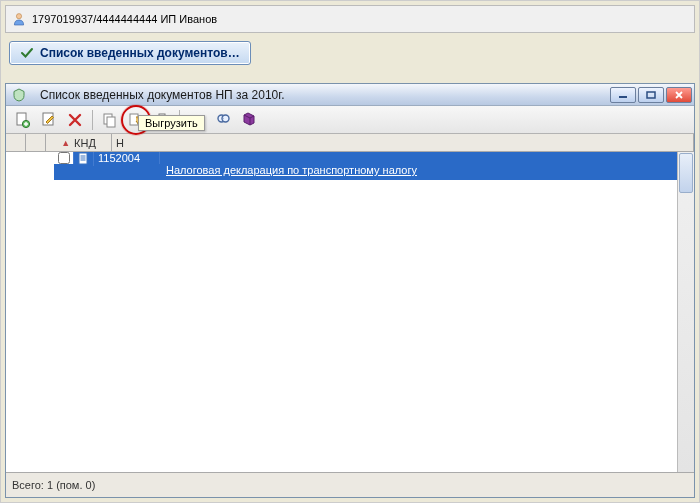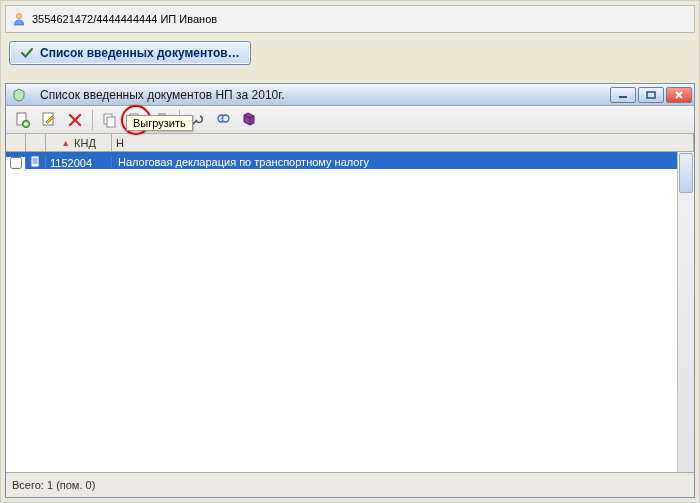--- a/index.html
+++ b/index.html
@@ -48,47 +48,47 @@
   .highlighted {
     
   }
   .red-circle {
     position:absolute; left:-4px; top:-4px; width:30px; height:30px;
     border:2px solid #cc0a0a; border-radius:50%;
     pointer-events:none;
     box-shadow: 0 0 0 1px rgba(204,10,10,.15);
   }
   .tooltip {
-    position:absolute; left:120px; top:31px;
+    position:absolute; left:132px; top:31px;
     background:#ffffe1; border:1px solid #999; padding:1px 6px;
     font-size:11px; color:#000; white-space:nowrap; z-index:5;
     box-shadow: 1px 1px 2px rgba(0,0,0,.2);
   }
   
   
   .ghead { height:18px; display:flex; background:#ece9e2; border-bottom:1px solid #aaa;}
   .gh { border-right:1px solid #aaa; display:flex; align-items:center; justify-content:center; color:#333;}
   .gh.chk { width:20px;}
   .gh.ico { width:20px;}
   .gh.knd { width:66px; gap:4px;}
   .gh.name { flex:1; justify-content:flex-start; padding-left:4px;}
   .gh .sort {color:#c24242; font-size:9px;}
   
   
   .gbody { flex:1; background:#fff; overflow:hidden; position:relative;}
   .gbody::after{content:""; position:absolute; right:0; top:0; bottom:0; width:16px; background:linear-gradient(#f0f0f0,#e4e4e4); border-left:1px solid #bbb;}
   .gscroll-thumb{position:absolute; right:1px; top:1px; width:14px; height:40px; background:linear-gradient(#e8eff9,#c2d3ec); border:1px solid #99aecb; border-radius:2px; z-index:2;}
-  .row { height:17px; display:flex; align-items:flex-end;}
+  .row { height:28px; display:flex; align-items:flex-start;margin-left:48px;}
   .row .c { border-right:1px solid #e8e8e8; display:flex; align-items:center; font-size:11px;}
   .row.sel { background:#2a6ac7; color:#fff;}
   .row.sel .c { border-right-color:#427bd0;}
   .c.chk { width:20px; justify-content:center; background:#fff; color:#000;}
   .c.ico { width:20px; justify-content:center;}
   .c.knd { width:66px; padding:0 4px;}
-  .c.name { flex:1; padding:1px 6px;}
+  .c.name { flex:1; padding:12px 6px;text-decoration:underline;}
   .empty-rows .row .c { border-right:1px solid #eee;}
   
   
   .status { height:18px; border-top:1px solid #aaa; background:#ece9e2; display:flex; align-items:center; padding:12px 6px; font-size:11px; color:#333;}
   
   input[type=checkbox]{ width:12px; height:12px; margin:0;}
   
   svg { display:block;}
 </style>
 </head>
@@ -96,21 +96,21 @@
 
 <div class="app">
 
   <div class="userbar">
     <span class="person-icon">
       <svg width="14" height="14" viewBox="0 0 14 14">
         <circle cx="7" cy="4.2" r="2.6" fill="#f4c79b" stroke="#b7834c" stroke-width="0.6"></circle>
         <path d="M2.4 13 Q2.4 8 7 8 Q11.6 8 11.6 13 Z" fill="#6fa2e8" stroke="#2f5ea8" stroke-width="0.6"></path>
       </svg>
     </span>
-    <span>3554621472/4444444444 ИП Иванов</span>
+    <span>1797019937/4444444444 ИП Иванов</span>
   </div>
 
   <div class="btnrow">
     <div class="big-btn">
       <span>
         <svg width="14" height="14" viewBox="0 0 14 14">
             <path d="M2 7 L5.5 10.5 L12 3" stroke="#2f7a2f" stroke-width="2" fill="none" stroke-linecap="round"></path>
           </svg>
       </span>
       <span>Список введенных документов…</span>

